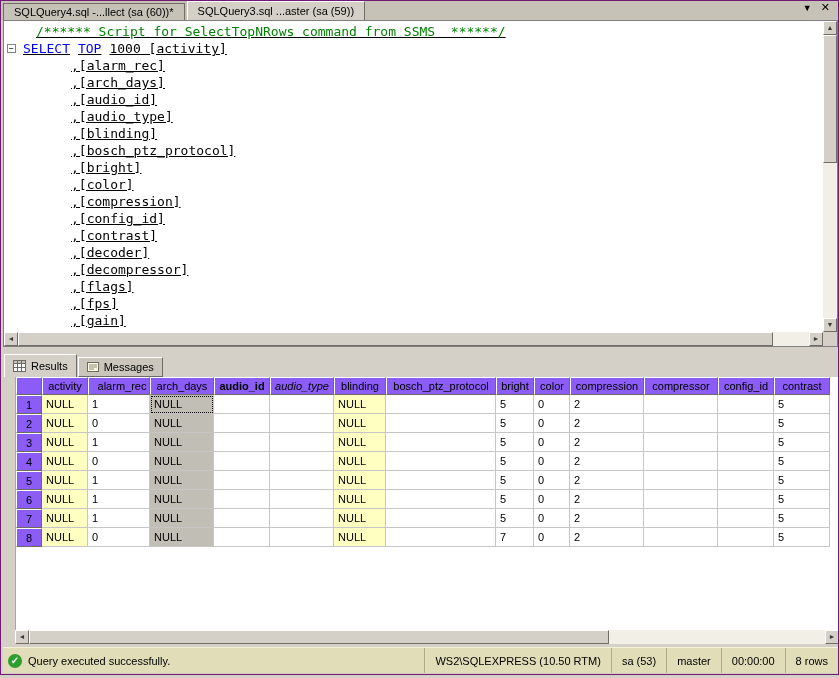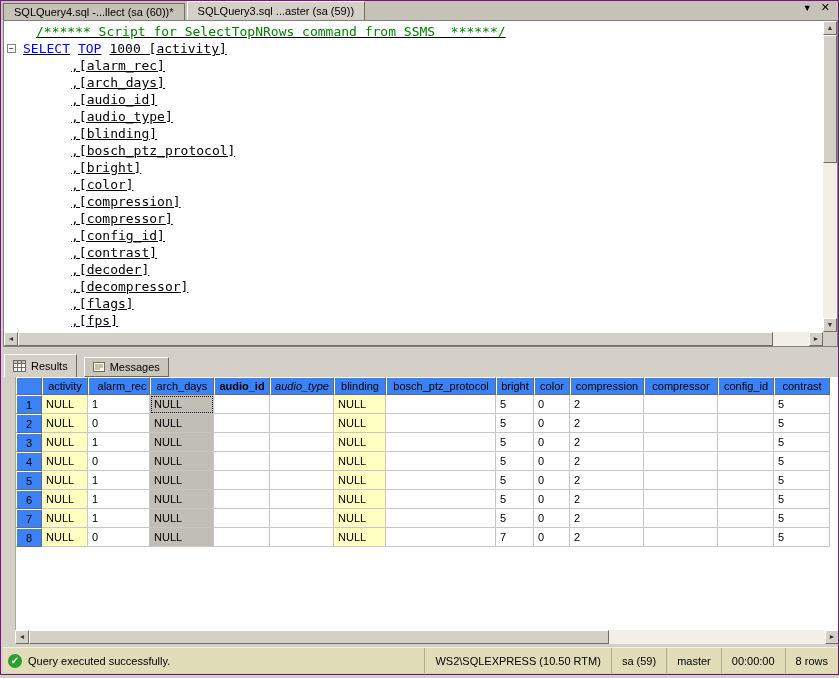--- a/index.html
+++ b/index.html
@@ -51,32 +51,32 @@
   .vscroll { position:absolute; top:0; right:0; width:14px; bottom:14px; }
   .vscroll .sb-up { top:0; left:0; } .vscroll .sb-down { bottom:0; left:0; }
   .vscroll .sb-thumb { top:14px; left:0; width:14px; height:128px; }
   .hscroll { position:absolute; left:0; right:14px; bottom:0; height:14px; }
   .hscroll .sb-left { left:0; top:0; } .hscroll .sb-right { right:0; top:0; }
   .hscroll .sb-thumb { left:14px; top:0; height:14px; width:755px; }
   .scroll-corner { position:absolute; right:0; bottom:0; width:14px; height:14px; background:#d4d0c8; }
 
   
   .results-tabbar { position:absolute; top:352px; left:3px; height:24px;
-                    display:flex; align-items:flex-end; gap:7px; }
+                    display:flex; align-items:flex-end; gap:1px; }
   .res-tab { display:flex; align-items:center; gap:5px; font-size:11px;
              padding:0 8px; background:#cac6bc; height:20px;
              border:1px solid; border-color:#fff #6e6a61 #6e6a61 #fff; cursor:default; }
   .res-tab.active { background:#d4d0c8; height:23px; border-bottom:none; }
   .tab-icon { display:block; }
 
   
   .grid-wrap { position:absolute; top:376px; left:14px; width:824px; height:253px;
                background:#fff; overflow:hidden; border-left:1px solid #aaa79d; }
   .grid-table { border-collapse:separate; border-spacing:0; font-size:11px; color:#000; }
-  .gh, .rowhead { background:#3b82f6; font-weight:normal; height:18px; padding:0 2px;
+  .gh, .rowhead { background:#8b5cf6; font-weight:normal; height:18px; padding:0 2px;
                   border-top:1px solid #fff; border-left:1px solid #fff;
                   border-right:1px solid #6e6a61; border-bottom:1px solid #6e6a61;
                   text-align:center; white-space:nowrap; overflow:hidden; }
   .corner { width:26px; min-width:26px; }
   .gc { height:19px; padding:0 4px; background:#fff;
         border-right:1px solid #c6c6c6; border-bottom:1px solid #c6c6c6;
         white-space:nowrap; overflow:hidden; text-align:left; }
   .null-cell { background:#ffffc2; }
   .sel-col { background:#c1beb5; }
   .focus-cell { outline:1px dotted #000; outline-offset:-2px; }
@@ -125,21 +125,20 @@
         <div id="column-lines">
             <div class="code-line col-line">,[alarm_rec]</div>
             <div class="code-line col-line">,[arch_days]</div>
             <div class="code-line col-line">,[audio_id]</div>
             <div class="code-line col-line">,[audio_type]</div>
             <div class="code-line col-line">,[blinding]</div>
             <div class="code-line col-line">,[bosch_ptz_protocol]</div>
             <div class="code-line col-line">,[bright]</div>
             <div class="code-line col-line">,[color]</div>
             <div class="code-line col-line">,[compression]</div>
-            <div class="code-line col-line">,[compressor]</div>
             <div class="code-line col-line">,[config_id]</div>
             <div class="code-line col-line">,[contrast]</div>
             <div class="code-line col-line">,[decoder]</div>
             <div class="code-line col-line">,[decompressor]</div>
             <div class="code-line col-line">,[flags]</div>
             <div class="code-line col-line">,[fps]</div>
             <div class="code-line col-line">,[gain]</div>
           </div>
       </div>
     </div>
@@ -336,19 +335,19 @@
     <div class="sb-thumb"></div>
     <div class="sb-btn sb-right">►</div>
   </div>
 
   <div class="statusbar">
     <div class="sb-message">
       <span class="check-circle">✓</span>
       <span>Query executed successfully.</span>
     </div>
     <div class="sb-seg">WS2\SQLEXPRESS (10.50 RTM)</div>
-    <div class="sb-seg">sa (59)</div>
+    <div class="sb-seg">sa (53)</div>
     <div class="sb-seg">master</div>
     <div class="sb-seg">00:00:00</div>
     <div class="sb-seg">8 rows</div>
   </div>
 
 </div>
 
 </body></html>

